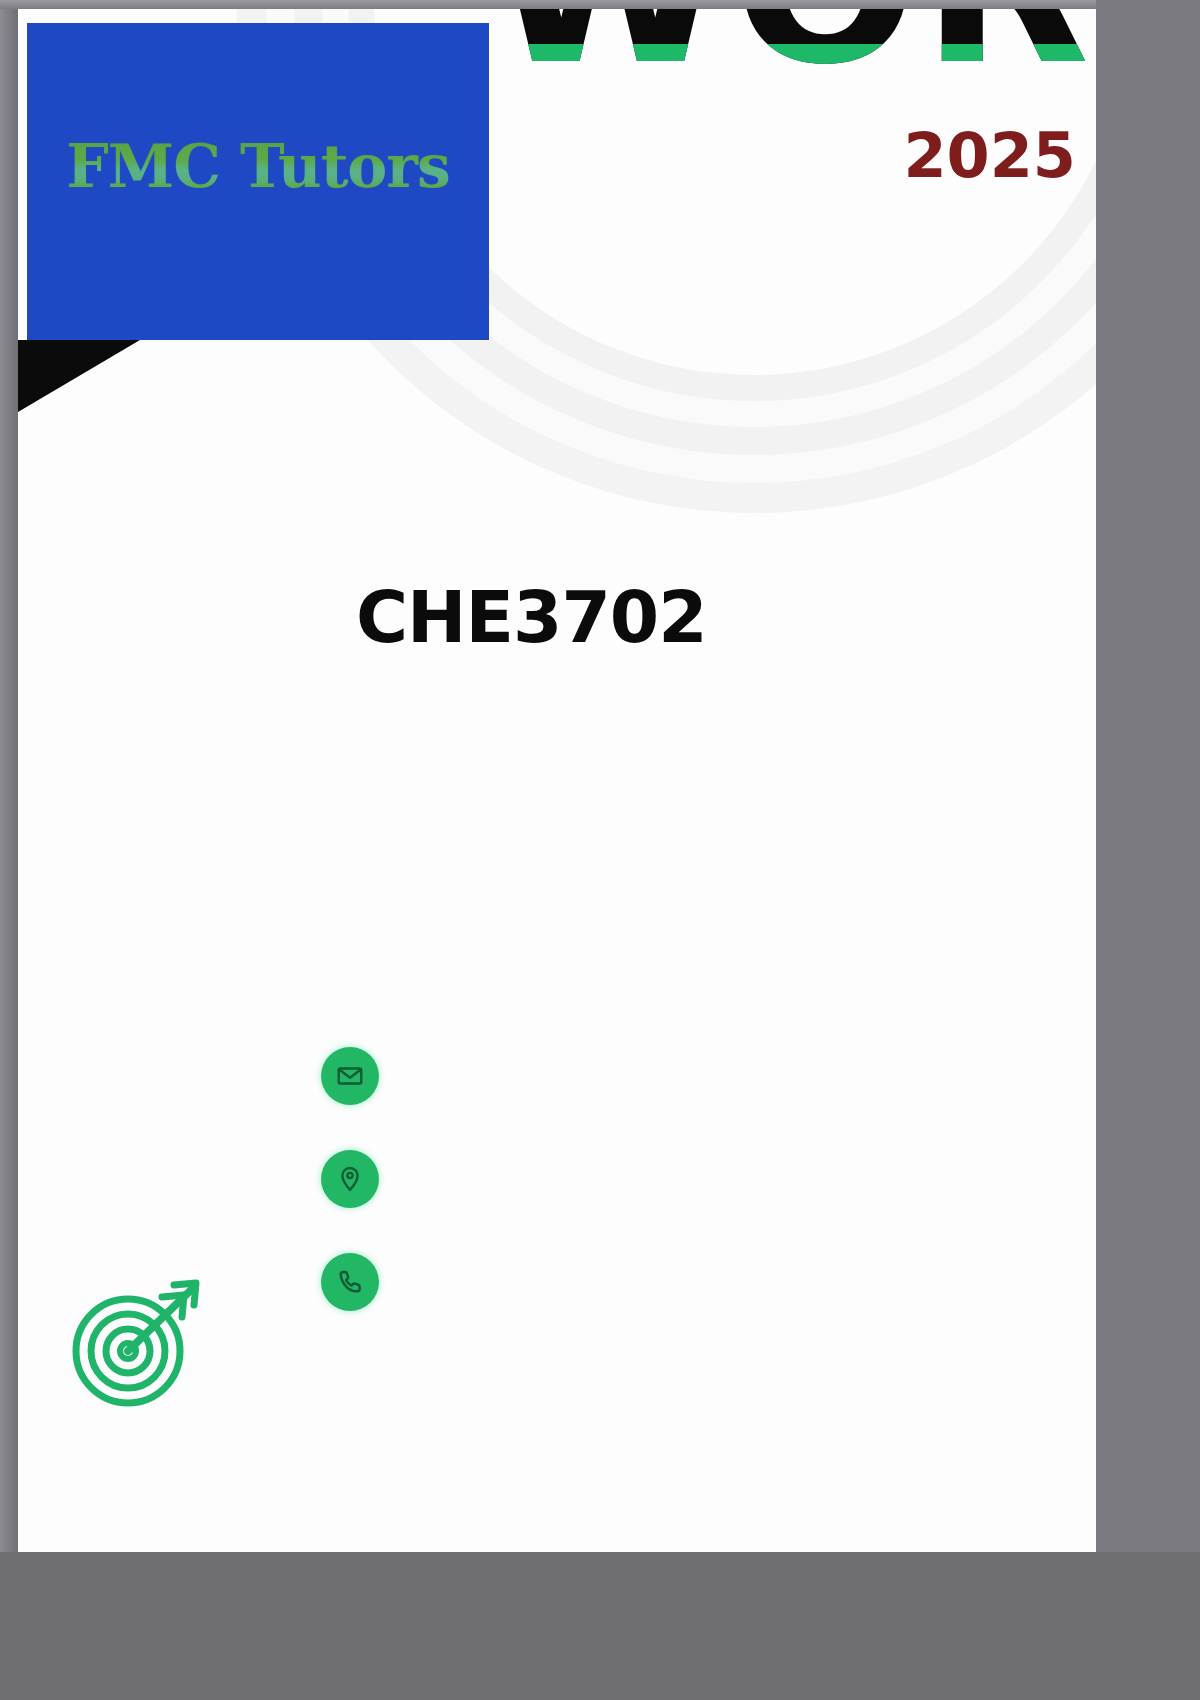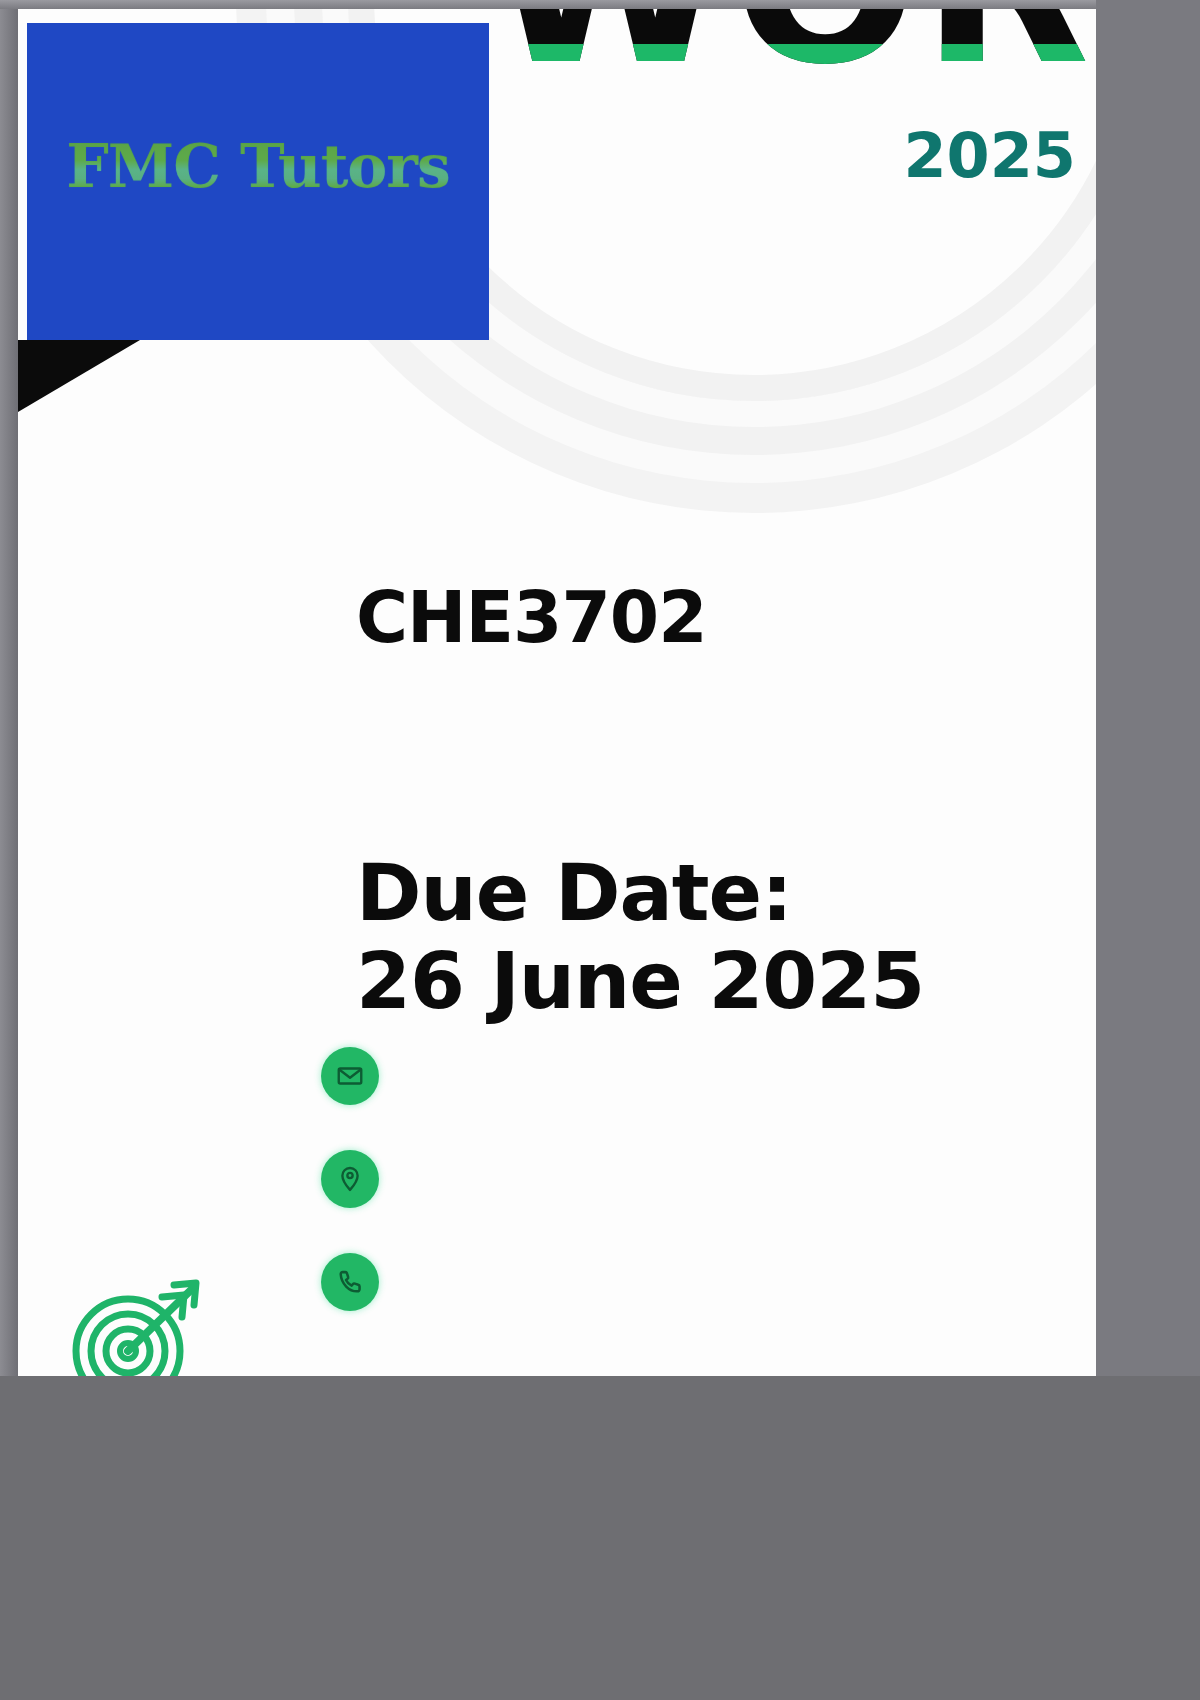--- a/index.html
+++ b/index.html
@@ -11,21 +11,21 @@
     width: 1200px;
     height: 1700px;
     font-family: "Liberation Sans", sans-serif;
     overflow: hidden;
   }
 
   
   #page {
     position: relative;
     width: 1200px;
-    height: 1376px;
+    height: 1552px;
     background: #78787c;
     overflow: hidden;
   }
 
   
   .frame-top {
     position: absolute;
     left: 0; top: 0;
     width: 1200px; height: 9px;
     background: linear-gradient(#9a9aa0, #7b7b81);
@@ -144,21 +144,21 @@
     right: 20px;
     top: 110px;
     width: 330px;
     text-align: right;
   }
   .year {
     font-family: "DejaVu Sans", sans-serif;
     font-weight: 700;
     font-size: 62px;
     line-height: 74px;
-    color: #0f766e;
+    color: #7f1d1d;
     letter-spacing: 0px;
   }
   .unisa-row {
     display: flex;
     align-items: center;
     justify-content: flex-end;
     gap: 6px;
     margin-top: 6px;
   }
   .unisa {
@@ -288,24 +288,20 @@
     <div class="logo-wedge"></div>
 
     <div class="header-right">
       <div class="year">2025</div>
     </div>
 
     <div class="title-block">
       <div class="title-line">CHE3702</div>
     </div>
 
-    <div class="due-block">
-      <div class="due-line">Due Date:</div>
-      <div class="due-line">26 June 2025</div>
-    </div>
 
     <div class="contact-stack">
 
       <div class="contact-item">
         <span>
           <svg width="30" height="30" viewBox="0 0 24 24" fill="none" stroke="#0d5c33" stroke-width="1.9" stroke-linecap="round" stroke-linejoin="round">
             <rect x="3" y="6" width="18" height="12" rx="1.2"></rect>
             <path d="M3.4 6.8 L12 13.4 L20.6 6.8"></path>
           </svg>
         </span>

